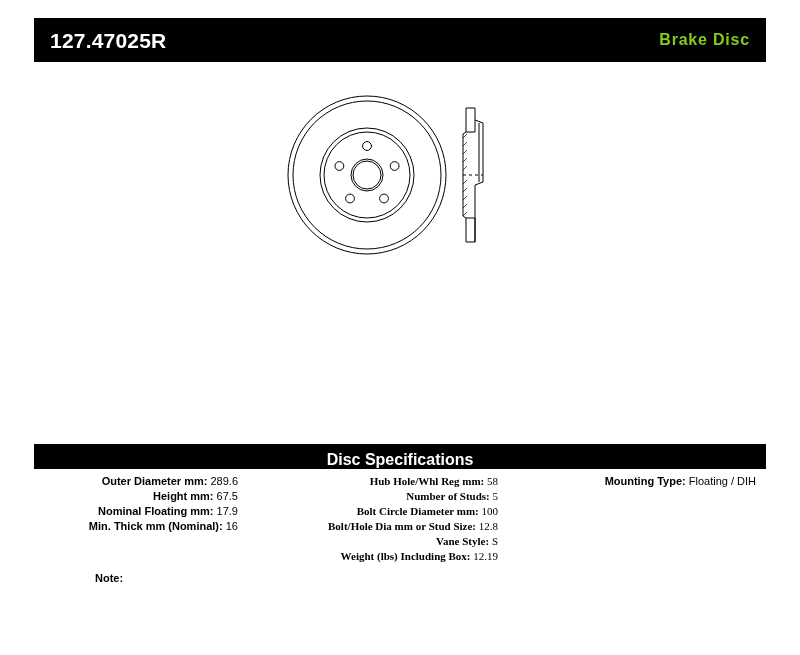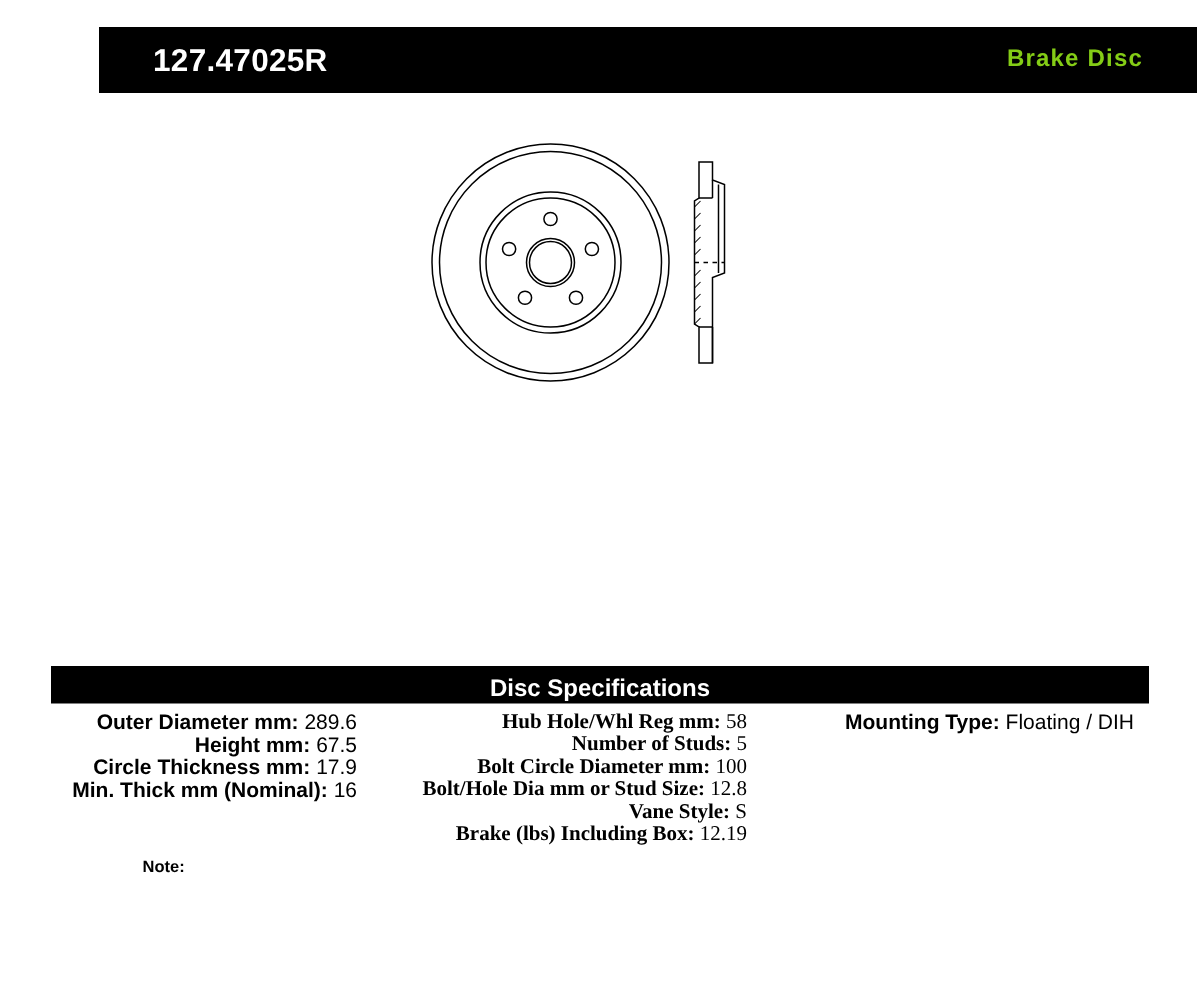--- a/index.html
+++ b/index.html
@@ -21,22 +21,21 @@
     position: absolute;
     left: 34px;
     top: 18px;
     width: 732px;
     height: 44px;
     background: #000000;
     display: flex;
     align-items: center;
     justify-content: space-between;
     box-sizing: border-box;
-    padding: 0 36px;
-    margin-left: 32px;
+    padding: 0 16px;
   }
   .header-part {
     color: #ffffff;
     font-size: 21px;
     font-weight: bold;
     letter-spacing: 0.2px;
     line-height: 1;
   }
   .header-title {
     color: #84cc16;
@@ -74,21 +73,21 @@
     font-size: 16px;
     font-weight: bold;
   }
 
   .spec-columns {
     position: absolute;
     left: 34px;
     top: 474px;
     width: 732px;
     display: flex;
-    font-size: 14px;
+    font-size: 11px;
   }
   .spec-col {
     box-sizing: border-box;
   }
   .col-left  { width: 210px; text-align: right; padding-right: 6px; }
   .col-mid   { width: 260px; text-align: right; padding-right: 6px; font-family: Liberation Serif, serif; }
   .col-right { width: 262px; text-align: right; padding-right: 10px; }
 
   .spec-line {
     line-height: 15px;
@@ -165,21 +164,21 @@
   <div class="spec-col col-left">
     <div class="spec-line">
       <span class="lbl">Outer Diameter mm:</span>
       <span class="val">289.6</span>
     </div>
     <div class="spec-line">
       <span class="lbl">Height mm:</span>
       <span class="val">67.5</span>
     </div>
     <div class="spec-line">
-      <span class="lbl">Circle Thickness mm:</span>
+      <span class="lbl">Nominal Floating mm:</span>
       <span class="val">17.9</span>
     </div>
     <div class="spec-line">
       <span class="lbl">Min. Thick mm (Nominal):</span>
       <span class="val">16</span>
     </div>
   </div>
 
   <div class="spec-col col-mid">
     <div class="spec-line">
@@ -196,21 +195,21 @@
     </div>
     <div class="spec-line">
       <span class="lbl">Bolt/Hole Dia mm or Stud Size:</span>
       <span class="val">12.8</span>
     </div>
     <div class="spec-line">
       <span class="lbl">Vane Style:</span>
       <span class="val">S</span>
     </div>
     <div class="spec-line">
-      <span class="lbl">Brake (lbs) Including Box:</span>
+      <span class="lbl">Weight (lbs) Including Box:</span>
       <span class="val">12.19</span>
     </div>
   </div>
 
   <div class="spec-col col-right">
     <div class="spec-line">
       <span class="lbl">Mounting Type:</span>
       <span class="val">Floating / DIH</span>
     </div>
   </div>

